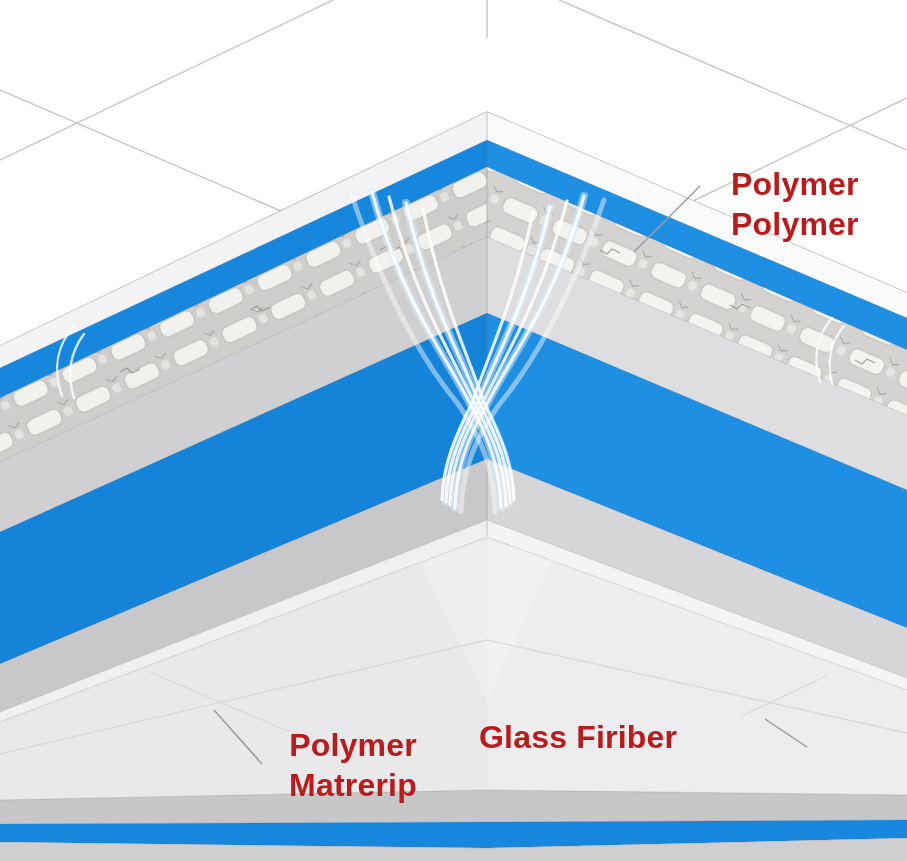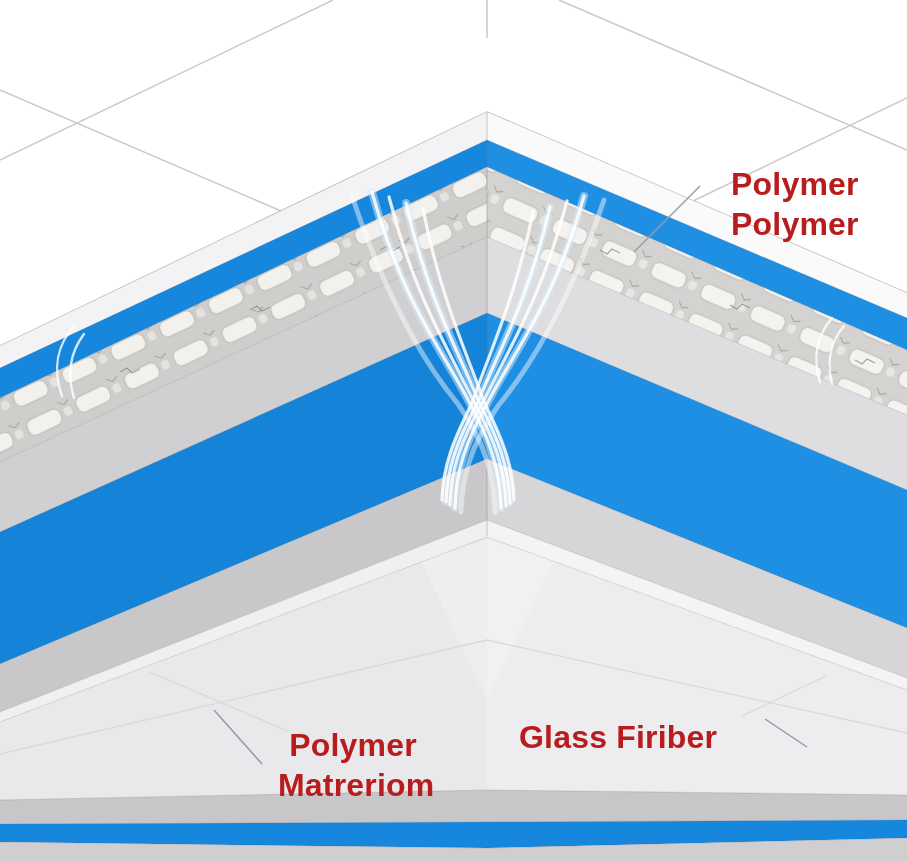--- a/index.html
+++ b/index.html
@@ -145,20 +145,20 @@
   </g>
 </svg>
 
 <div class="label" style="left:731px;top:164px">
   <span>Polymer</span>
   <span>Polymer</span>
 </div>
 
 <div class="label centered" style="left:278px;top:725px;width:150px">
   <span>Polymer</span>
-  <span>Matreriom</span>
+  <span>Matrerip</span>
 </div>
 
-<div class="label centered" style="left:519px;top:717px;width:175px">
+<div class="label centered" style="left:479px;top:717px;width:175px">
   <span>Glass Firiber</span>
 </div>
 
 </div>
 
 </body></html>

